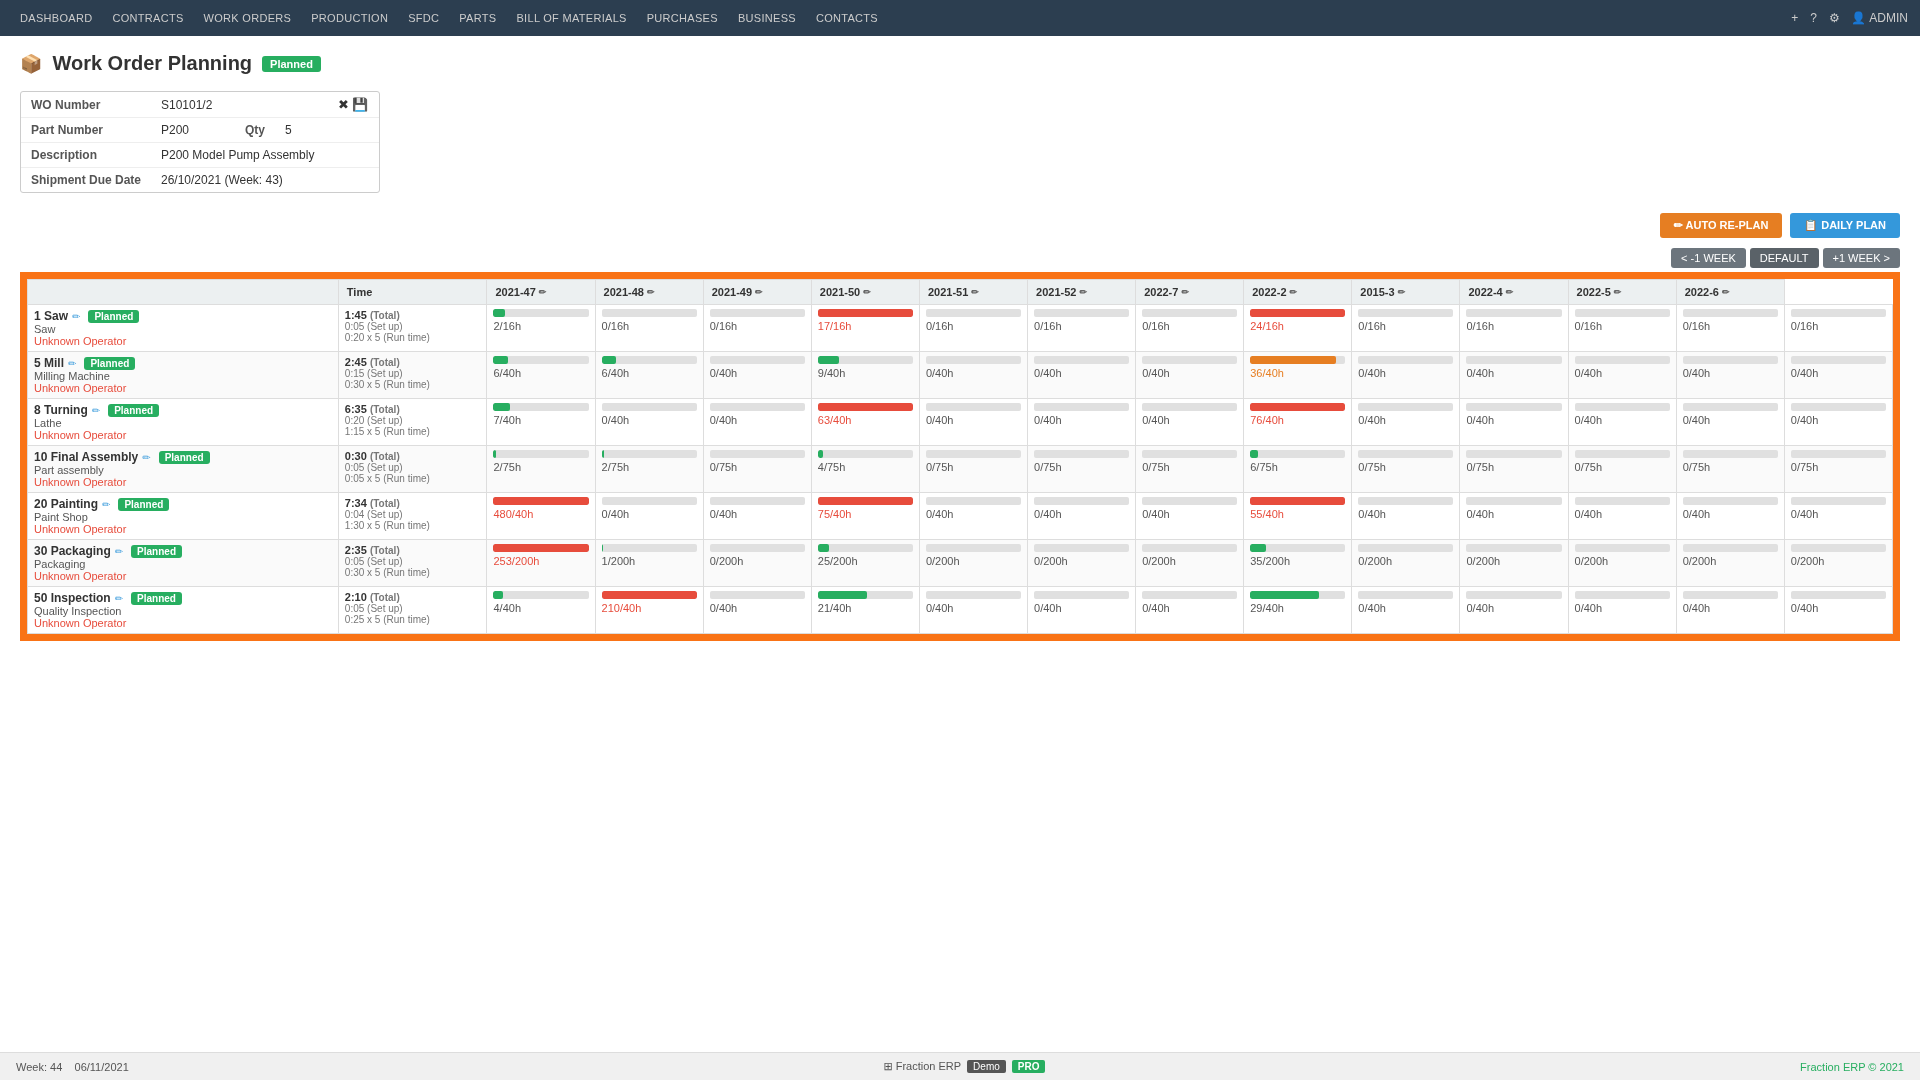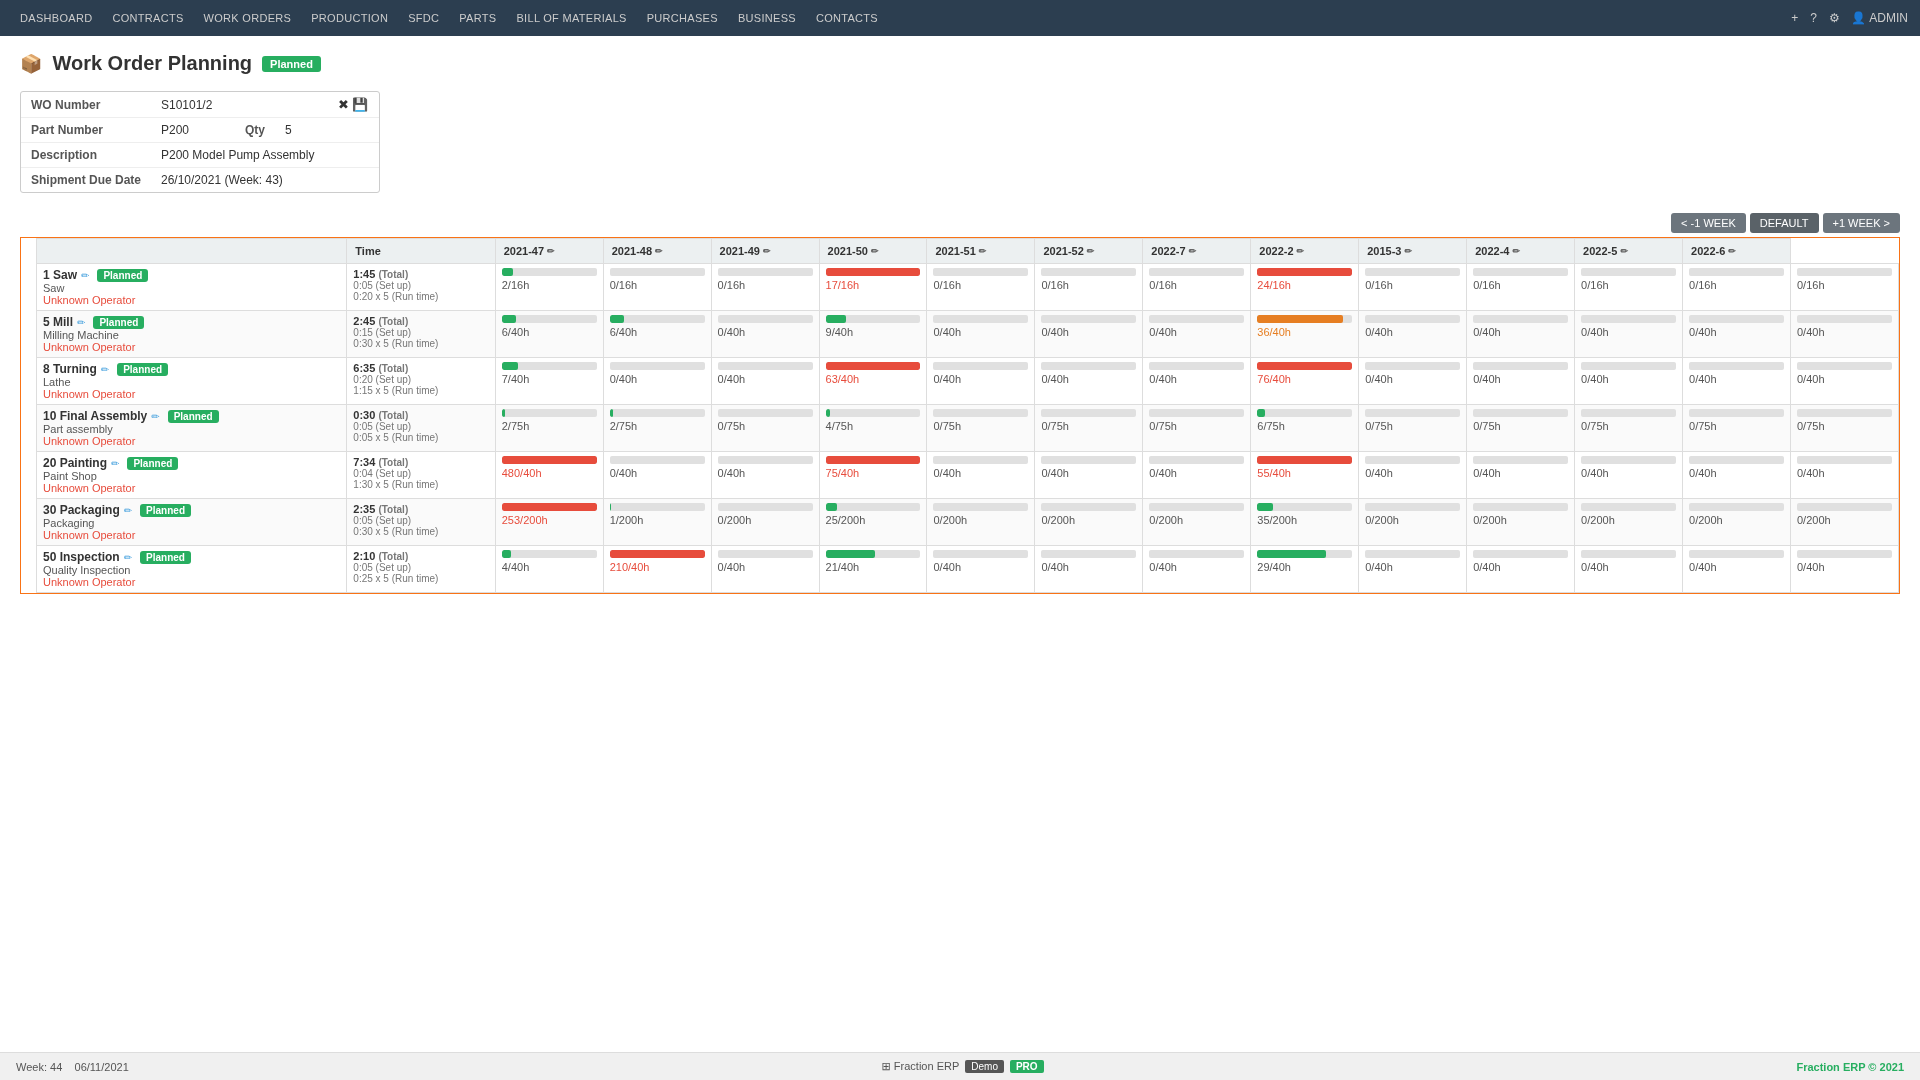--- a/index.html
+++ b/index.html
@@ -112,22 +112,21 @@
       border: none;
       padding: 4px 10px;
       border-radius: 3px;
       cursor: pointer;
       font-size: 11px;
     }
 
     
     .planning-table-wrap {
       overflow-x: auto;
-      border: 1px solid #f97316;
-      padding-left: 15px;
+      border: 7px solid #f97316;
     }
     .planning-table {
       border-collapse: collapse;
       width: 100%;
       min-width: 1400px;
     }
     .planning-table th {
       background: #ecf0f1;
       border: 1px solid #ddd;
       padding: 6px 8px;
@@ -216,21 +215,21 @@
       background: #f0f0f0;
       border-top: 1px solid #ddd;
       height: 28px;
       display: flex;
       align-items: center;
       justify-content: space-between;
       padding: 0 16px;
       font-size: 11px;
       color: #555;
     }
-    .footer-brand { color: #27ae60; font-weight: 700; }
+    .footer-brand { color: #27ae60; font-weight: 400; }
     .footer-demo { display: flex; align-items: center; gap: 6px; }
     .demo-badge {
       background: #555;
       color: #fff;
       padding: 1px 6px;
       border-radius: 2px;
       font-size: 10px;
     }
     .pro-badge {
       background: #27ae60;
@@ -291,20 +290,24 @@
     <div class="info-row">
       <span class="info-label">Description</span>
       <span class="info-value">P200 Model Pump Assembly</span>
     </div>
     <div class="info-row">
       <span class="info-label">Shipment Due Date</span>
       <span class="info-value">26/10/2021 (Week: 43)</span>
     </div>
   </div>
 
+  <div class="top-actions">
+    <button class="btn-auto-replan">✏ AUTO RE-PLAN</button>
+    <button class="btn-daily-plan">📋 DAILY PLAN</button>
+  </div>
 
   <div class="week-nav">
     <button class="btn-week">&lt; -1 WEEK</button>
     <button class="btn-week-default">DEFAULT</button>
     <button class="btn-week">+1 WEEK &gt;</button>
   </div>
 
   <div class="planning-table-wrap">
     <table class="planning-table" id="planning-table">
       <thead id="table-head">

